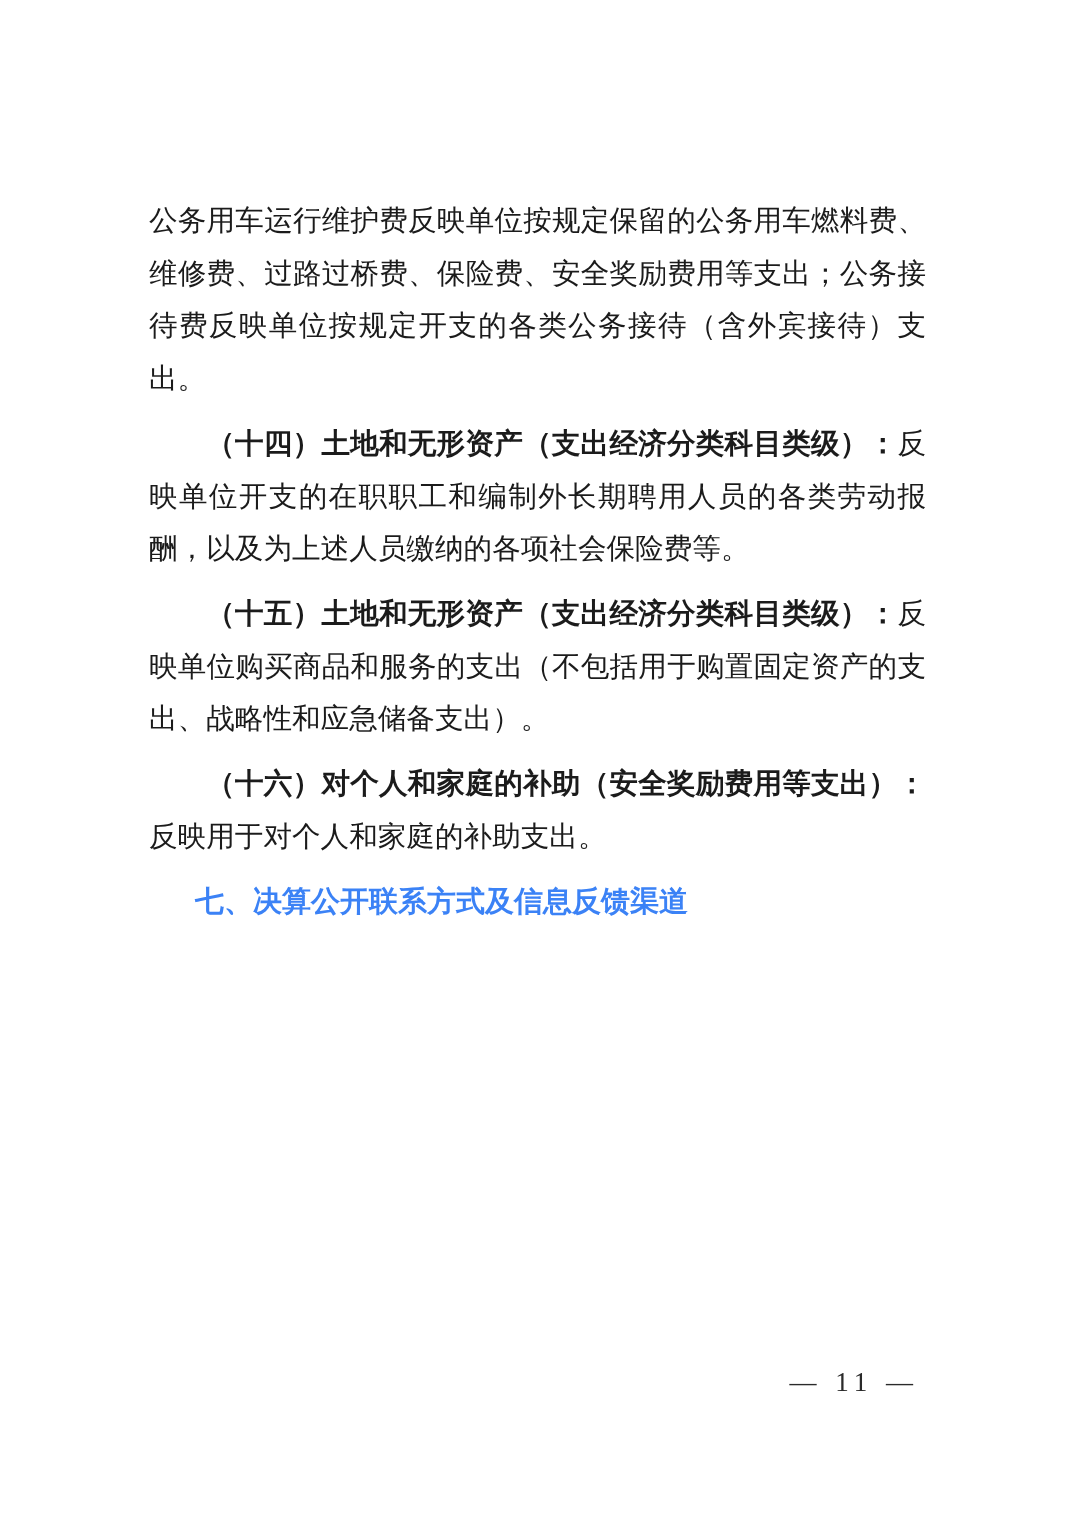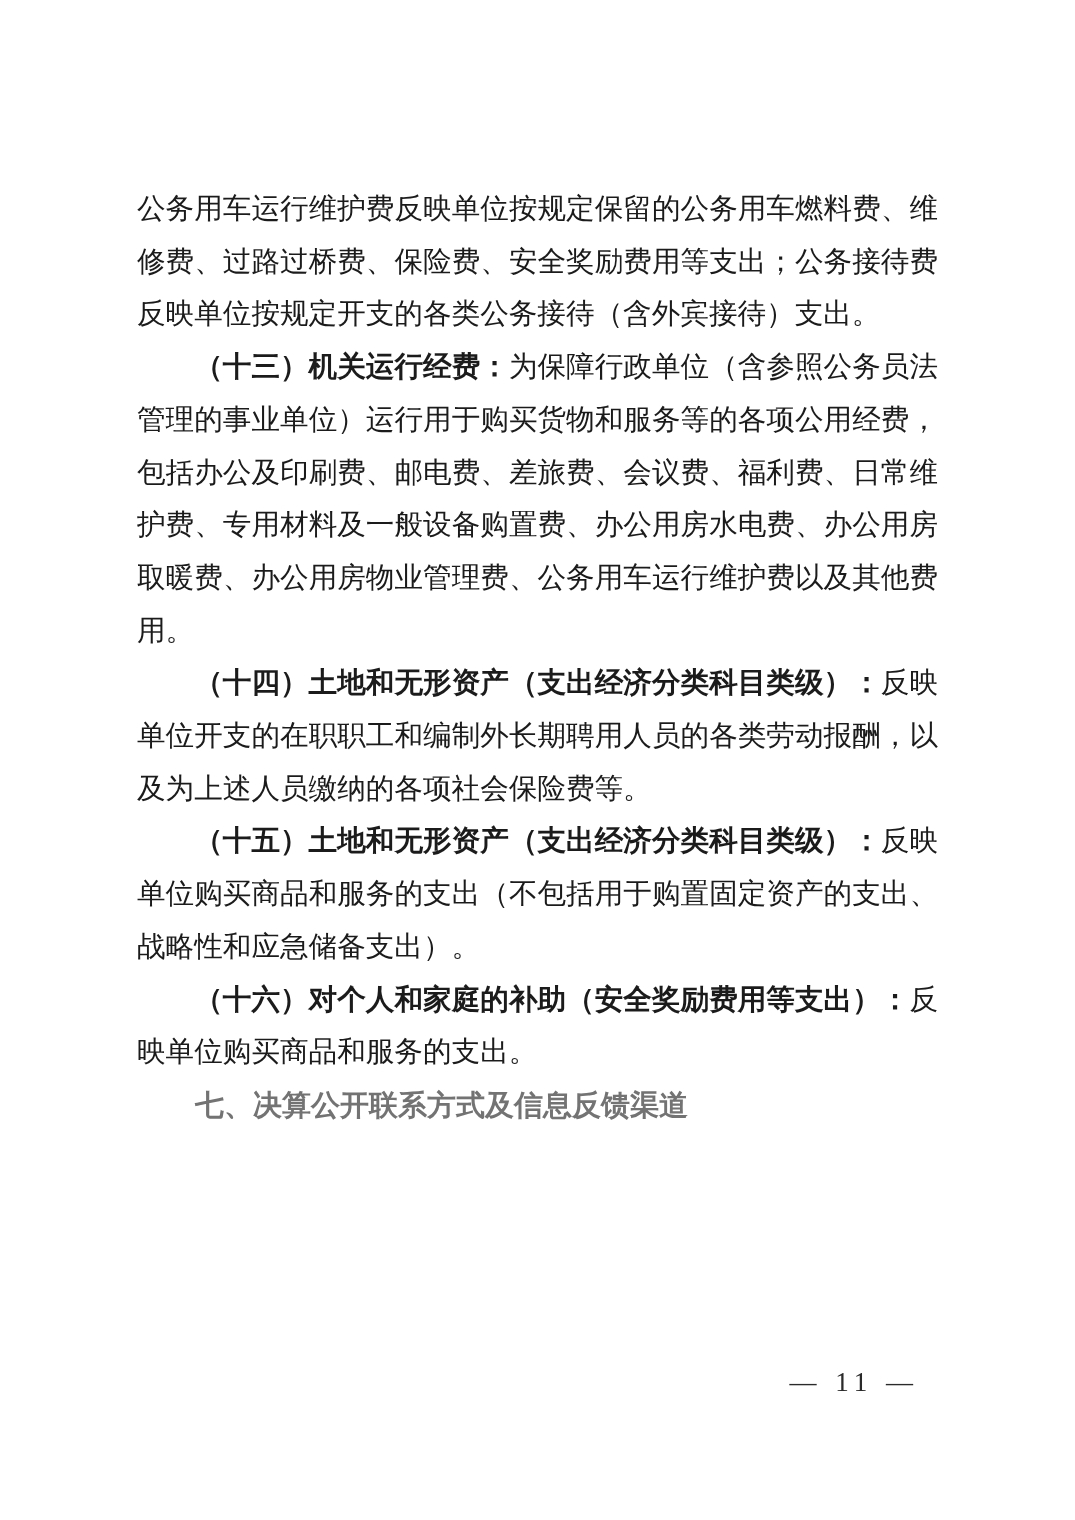--- a/index.html
+++ b/index.html
@@ -16,21 +16,21 @@
     font-family: "Liberation Serif", "DejaVu Serif", serif;
     overflow: hidden;
   }
   .content {
     position: absolute;
     left: 137px;
     top: 183px;
     width: 801px;
   }
   .content p {
-    margin: 0;
+    margin: 12px;
     padding: 0;
     font-size: 28.6px;
     line-height: 52.7px;
     text-align: justify;
     text-justify: inter-character;
     letter-spacing: 0;
   }
   .content p.indent {
     text-indent: 2em;
   }
@@ -38,21 +38,21 @@
     font-weight: 700;
   }
   .section-heading {
     margin: 0;
     padding: 0;
     text-indent: 2em;
     font-family: "Liberation Sans", "DejaVu Sans", sans-serif;
     font-weight: 700;
     font-size: 29px;
     line-height: 52.7px;
-    color: #737373;
+    color: #3b82f6;
   }
   .page-number {
     position: absolute;
     top: 1364px;
     right: 156px;
     font-size: 27px;
     line-height: 36px;
     letter-spacing: 6px;
     color: #2a2a2a;
     font-family: "Liberation Serif", "DejaVu Serif", serif;
@@ -60,27 +60,26 @@
   }
 </style>
 </head>
 <body>
 
 <div class="page">
   <div class="content">
 
     <p><span>公务用车运行维护费反映单位按规定保留的公务用车燃料费、维修费、过路过桥费、保险费、安全奖励费用等支出；公务接待费反映单位按规定开支的各类公务接待（含外宾接待）支出。</span></p>
 
-    <p class="indent"><b>（十三）机关运行经费：</b><span>为保障行政单位（含参照公务员法管理的事业单位）运行用于购买货物和服务等的各项公用经费，包括办公及印刷费、邮电费、差旅费、会议费、福利费、日常维护费、专用材料及一般设备购置费、办公用房水电费、办公用房取暖费、办公用房物业管理费、公务用车运行维护费以及其他费用。</span></p>
 
     <p class="indent"><b>（十四）土地和无形资产（支出经济分类科目类级）：</b><span>反映单位开支的在职职工和编制外长期聘用人员的各类劳动报酬，以及为上述人员缴纳的各项社会保险费等。</span></p>
 
     <p class="indent"><b>（十五）土地和无形资产（支出经济分类科目类级）：</b><span>反映单位购买商品和服务的支出（不包括用于购置固定资产的支出、战略性和应急储备支出）。</span></p>
 
-    <p class="indent"><b>（十六）对个人和家庭的补助（安全奖励费用等支出）：</b><span>反映单位购买商品和服务的支出。</span></p>
+    <p class="indent"><b>（十六）对个人和家庭的补助（安全奖励费用等支出）：</b><span>反映用于对个人和家庭的补助支出。</span></p>
 
 
     <h2 class="section-heading">七、决算公开联系方式及信息反馈渠道</h2>
 
   </div>
 
   <div class="page-number">— 11 —</div>
 </div>
 
 </body></html>

